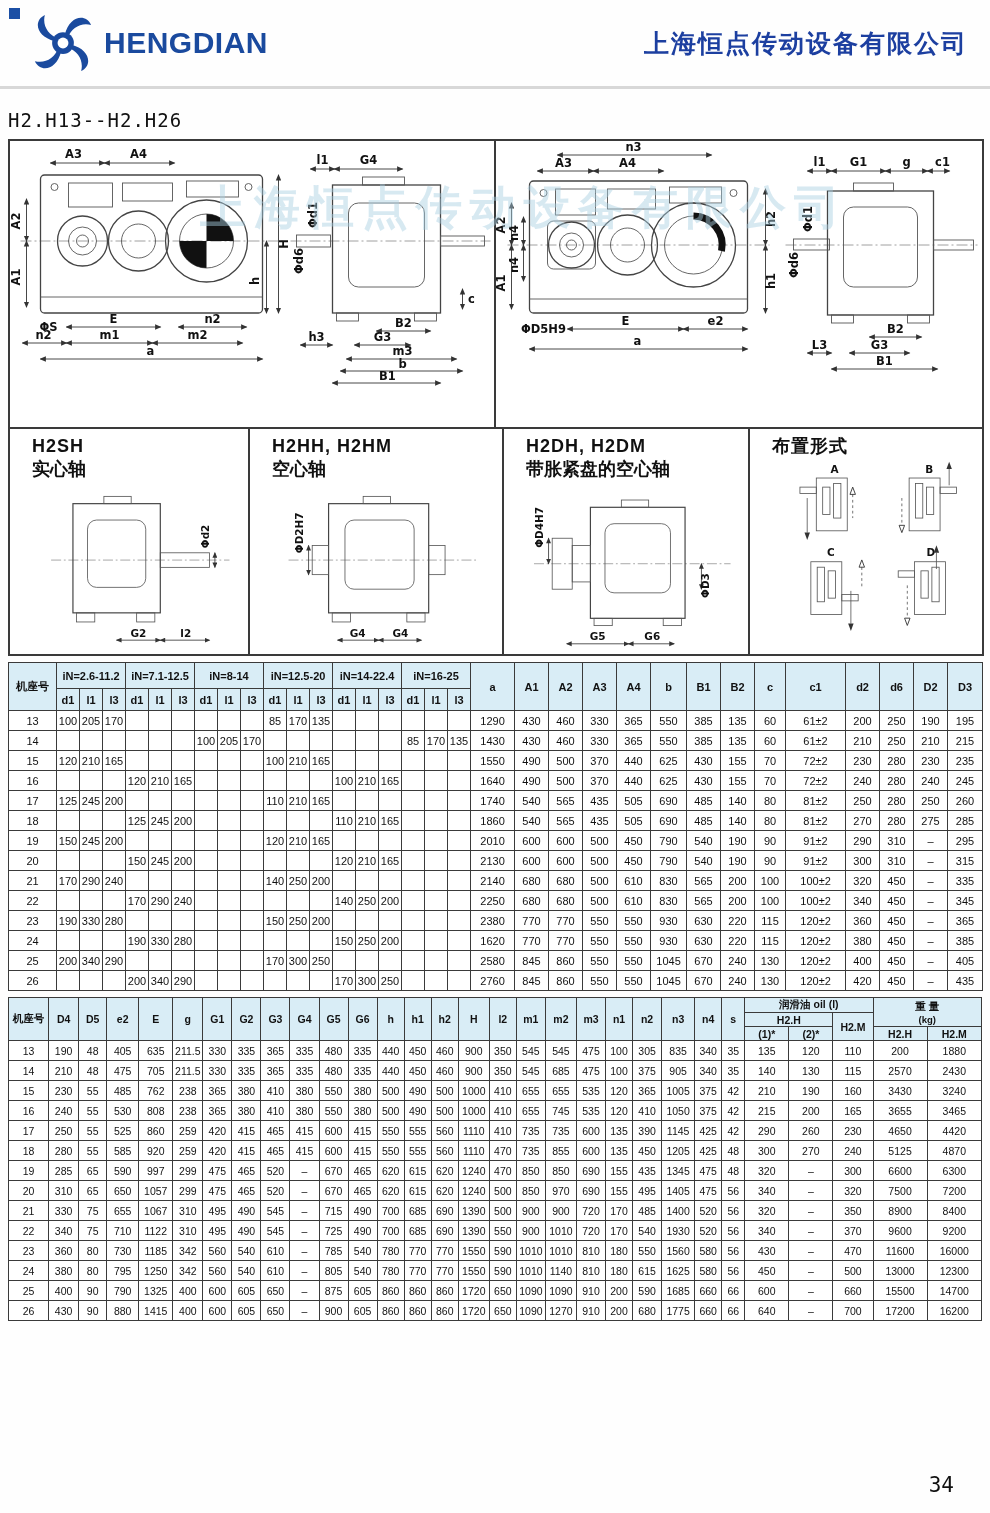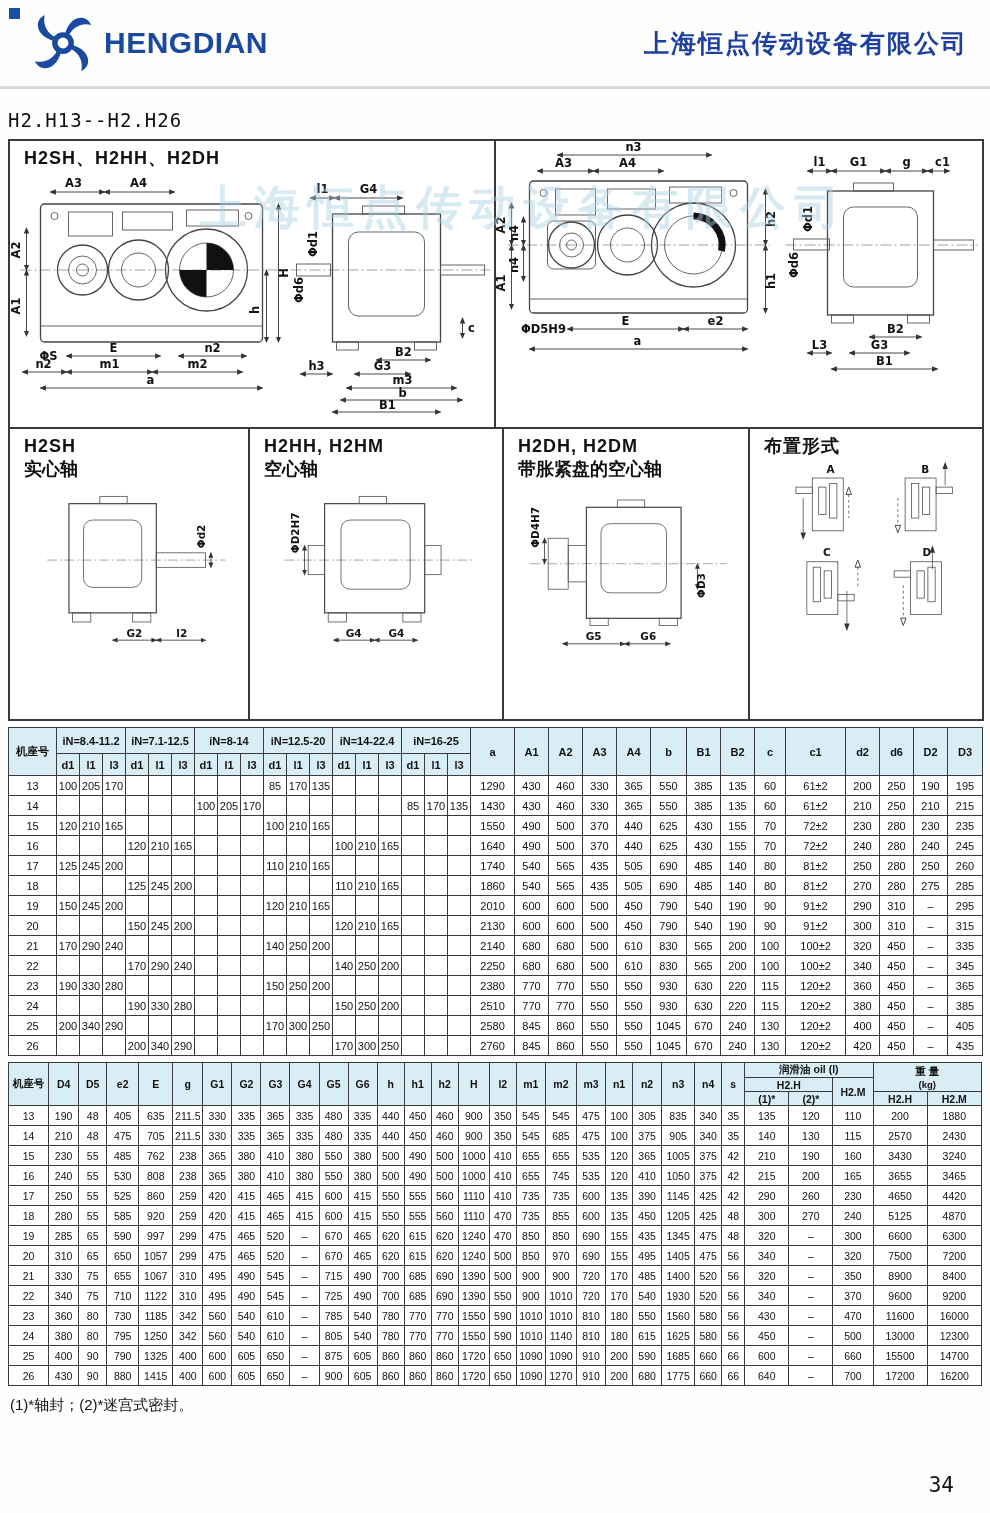--- a/index.html
+++ b/index.html
@@ -15,21 +15,21 @@
   
   .title-bar{margin-top:20px;height:46px;line-height:46px;background:#b9e2ef;
              padding-left:12px;font-size:21px;font-weight:bold;letter-spacing:1px;}
   .subtitle{margin:20px 0 8px 8px;font-family:"DejaVu Sans Mono",monospace;font-size:19px;letter-spacing:1px;}
   
   .drawings{position:relative;margin:0 8px;width:972px;border:2px solid #3a3a3a;background:#fff;}
   .drow1{display:grid;grid-template-columns:1fr 1fr;}
   .drow1 section{height:286px;border-bottom:2px solid #3a3a3a;overflow:hidden;position:relative;}
   .drow1 section:first-child{border-right:2px solid #3a3a3a;}
   .drow2{display:grid;grid-template-columns:240px 254px 246px 1fr;}
-  .drow2 section{height:290px;overflow:hidden;border-right:2px solid #3a3a3a;position:relative;}
+  .drow2 section{height:225px;overflow:hidden;border-right:2px solid #3a3a3a;position:relative;padding-left:8px;}
   .drow2 section:last-child{border-right:none;}
   .panel-title{font-size:18px;font-weight:bold;margin:6px 0 0 14px;line-height:1.25;letter-spacing:1px;}
   .panel-sub{font-size:18px;font-weight:bold;margin:0 0 0 14px;line-height:1.25;}
   .drow1 svg{display:block;width:100%;height:252px;}
   .drow2 svg{display:block;width:100%;height:182px;}
   .watermark{position:absolute;top:36px;left:190px;font-size:46px;color:#a8cfe2;opacity:.45;
              letter-spacing:8px;white-space:nowrap;pointer-events:none;z-index:5;font-weight:bold;}
   
   .st{fill:none;stroke:#444;stroke-width:1.3;}
   .stl{fill:none;stroke:#555;stroke-width:.9;}
@@ -89,21 +89,20 @@
           </marker>
         <marker id="aE" markerWidth="8" markerHeight="7" refX="6" refY="3" orient="auto">
             <path d="M0,0 L7,3 L0,6 Z" fill="#333"></path>
           </marker>
       </defs>
     </svg>
 
     <div class="drow1">
 
       <section>
-        <div class="panel-title">H2SH、H2HH、H2DH</div>
         <svg viewBox="0 0 483 252">
 
           <line class="cl" x1="10" y1="100" x2="272" y2="100"></line>
           <rect class="st" x="30" y="34" width="222" height="138" rx="4"></rect>
           <rect class="stl" x="58" y="42" width="44" height="24"></rect>
           <rect class="stl" x="112" y="42" width="50" height="18"></rect>
           <rect class="stl" x="176" y="40" width="52" height="16"></rect>
           <line class="stl" x1="30" y1="156" x2="252" y2="156"></line>
           <circle class="stl" cx="44" cy="46" r="3.5"></circle>
             <circle class="stl" cx="238" cy="46" r="3.5"></circle>
@@ -395,21 +394,21 @@
         <col style="width: 31px;">
         <col style="width: 60px;">
         <col style="width: 34px;">
         <col style="width: 34px;">
         <col style="width: 34px;">
         <col style="width: 35px;">
       </colgroup>
     <thead>
         <tr>
           <th rowspan="2">机座号</th>
-          <th colspan="3">iN=8.4-11.2</th>
+          <th colspan="3">iN=2.6-11.2</th>
           <th colspan="3">iN=7.1-12.5</th>
           <th colspan="3">iN=8-14</th>
           <th colspan="3">iN=12.5-20</th>
           <th colspan="3">iN=14-22.4</th>
           <th colspan="3">iN=16-25</th>
           <th rowspan="2">a</th>
           <th rowspan="2">A1</th>
           <th rowspan="2">A2</th>
           <th rowspan="2">A3</th>
           <th rowspan="2">A4</th>
@@ -843,21 +842,21 @@
           <td></td>
           <td></td>
           <td></td>
           <td></td>
           <td>150</td>
           <td>250</td>
           <td>200</td>
           <td></td>
           <td></td>
           <td></td>
-          <td>2510</td>
+          <td>1620</td>
           <td>770</td>
           <td>770</td>
           <td>550</td>
           <td>550</td>
           <td>930</td>
           <td>630</td>
           <td>220</td>
           <td>115</td>
           <td>120±2</td>
           <td>380</td>
@@ -1460,16 +1459,15 @@
           <td>66</td>
           <td>640</td>
           <td>–</td>
           <td>700</td>
           <td>17200</td>
           <td>16200</td>
         </tr>
       </tbody>
   </table>
 
-  <div class="footnote">(1)*轴封；(2)*迷宫式密封。</div>
   <div class="page-num">34</div>
 
 </div>
 
 </body></html>

